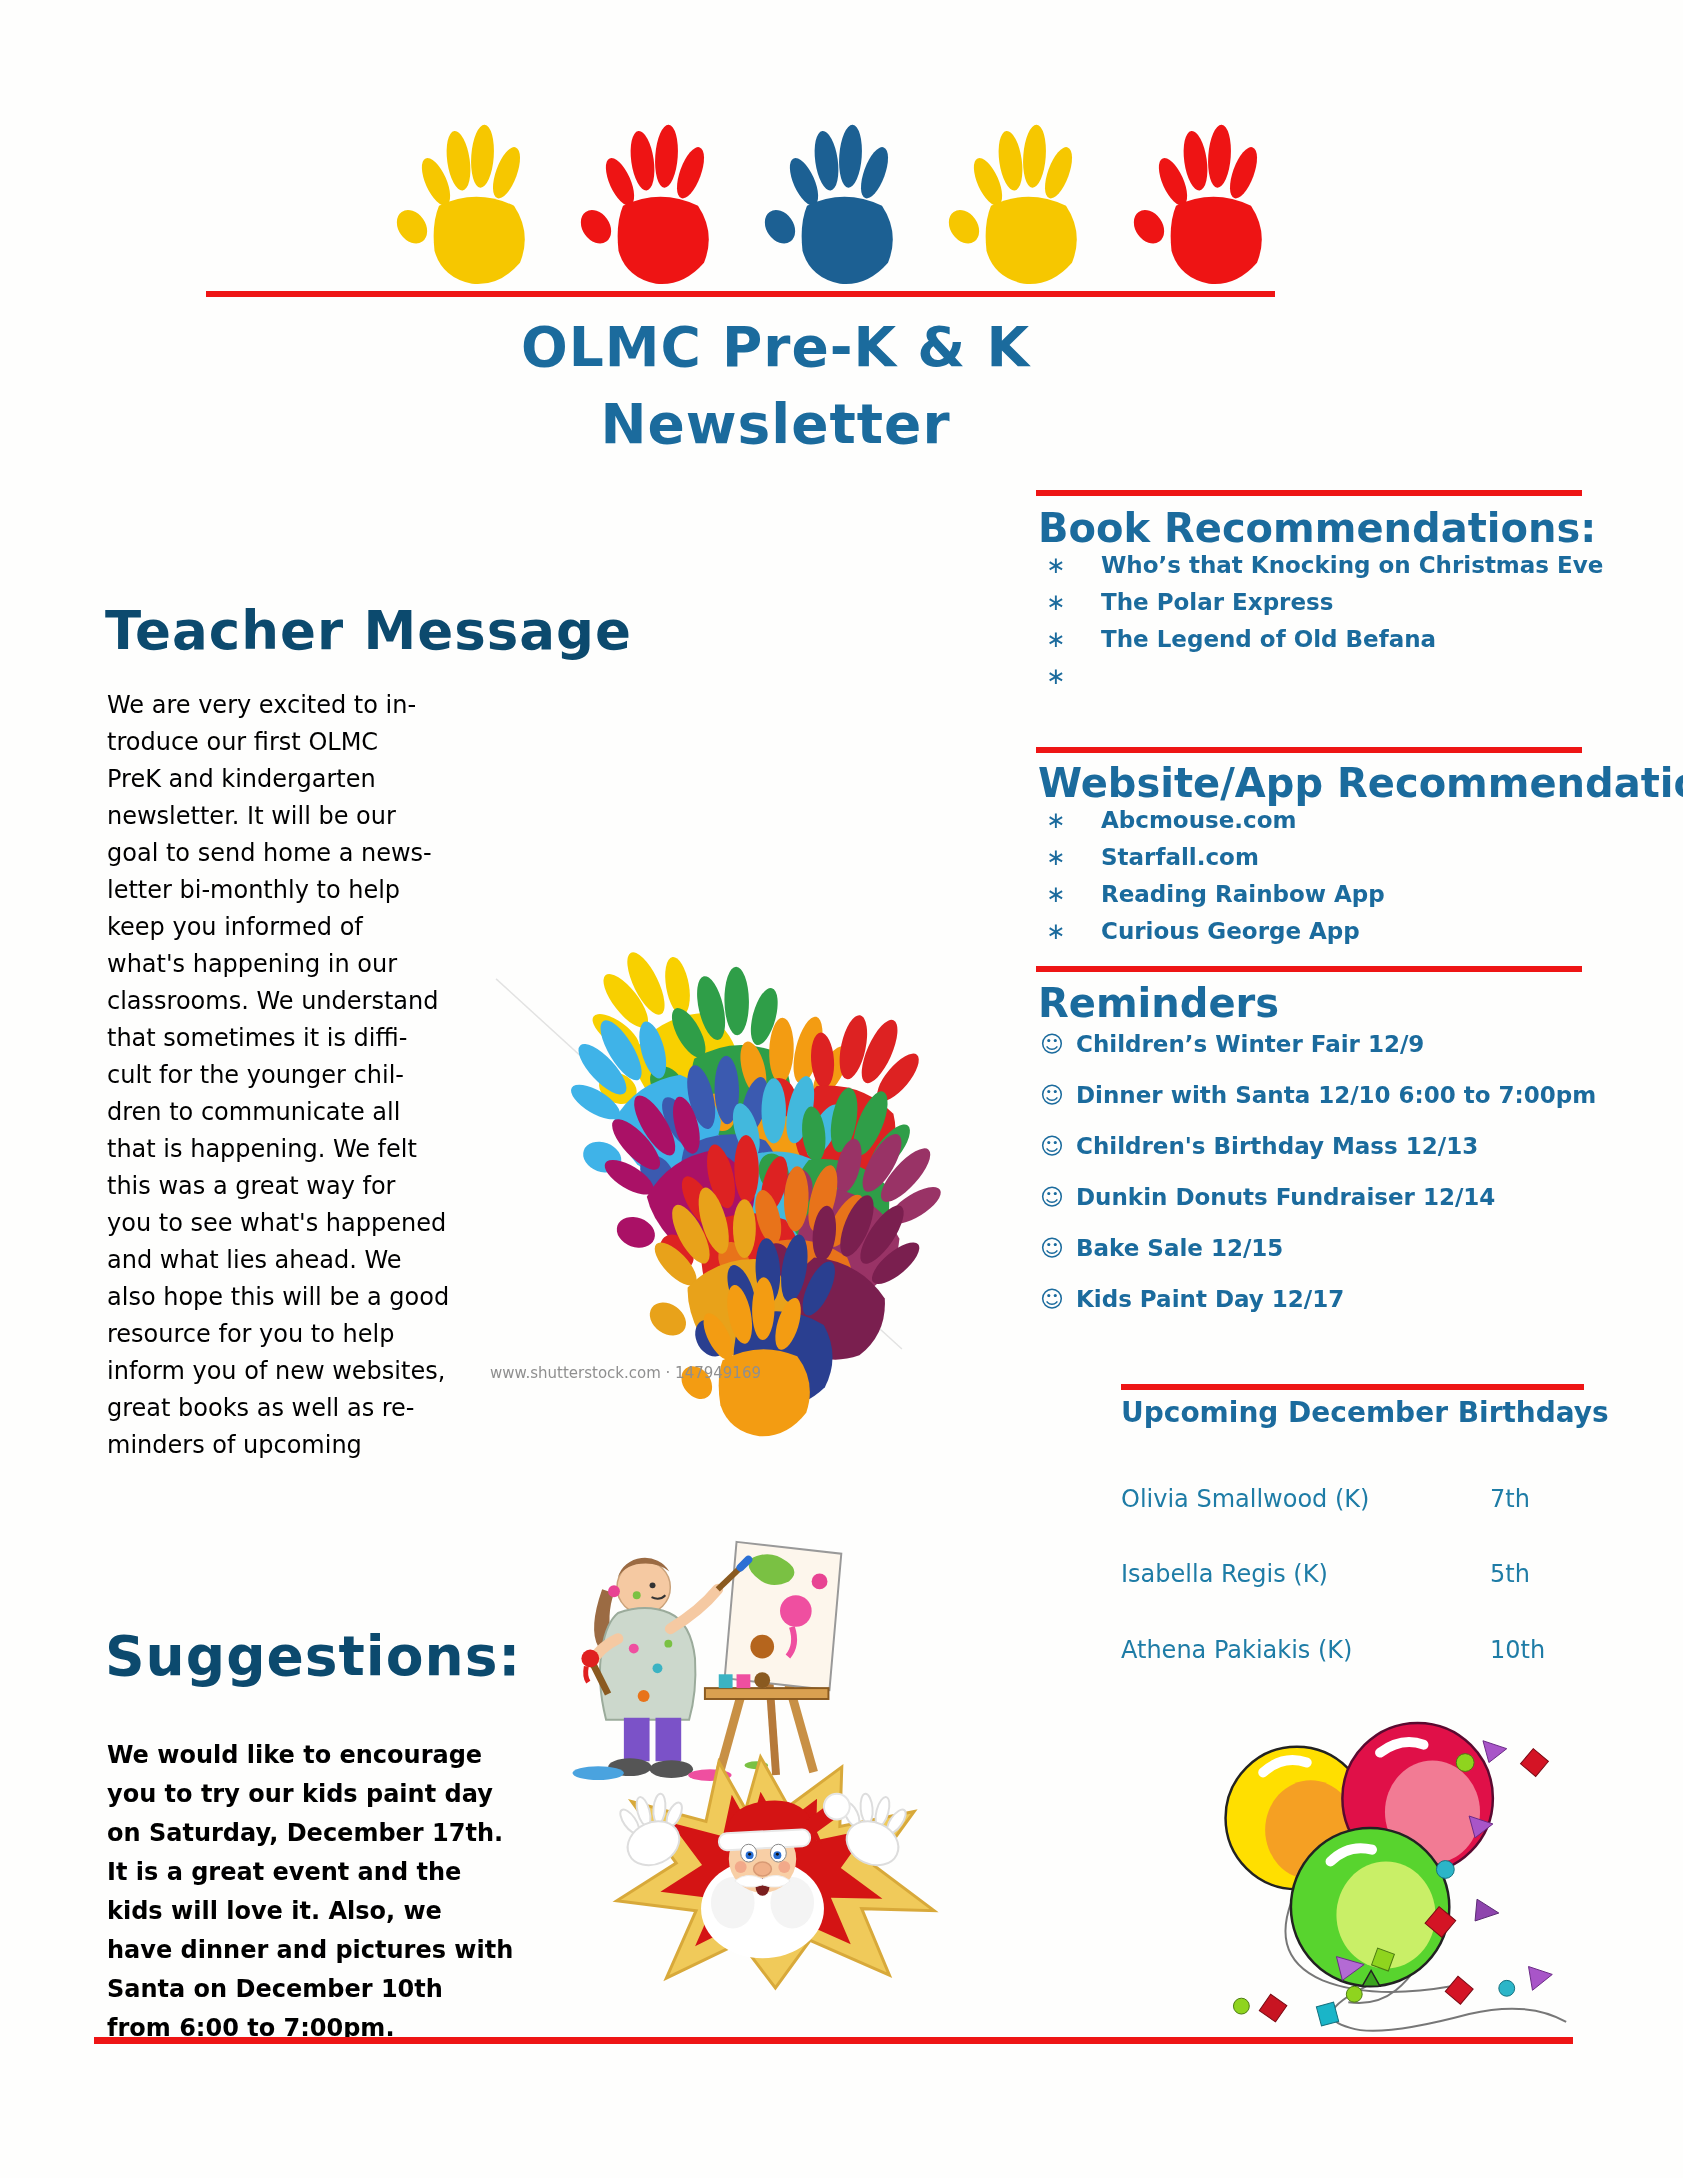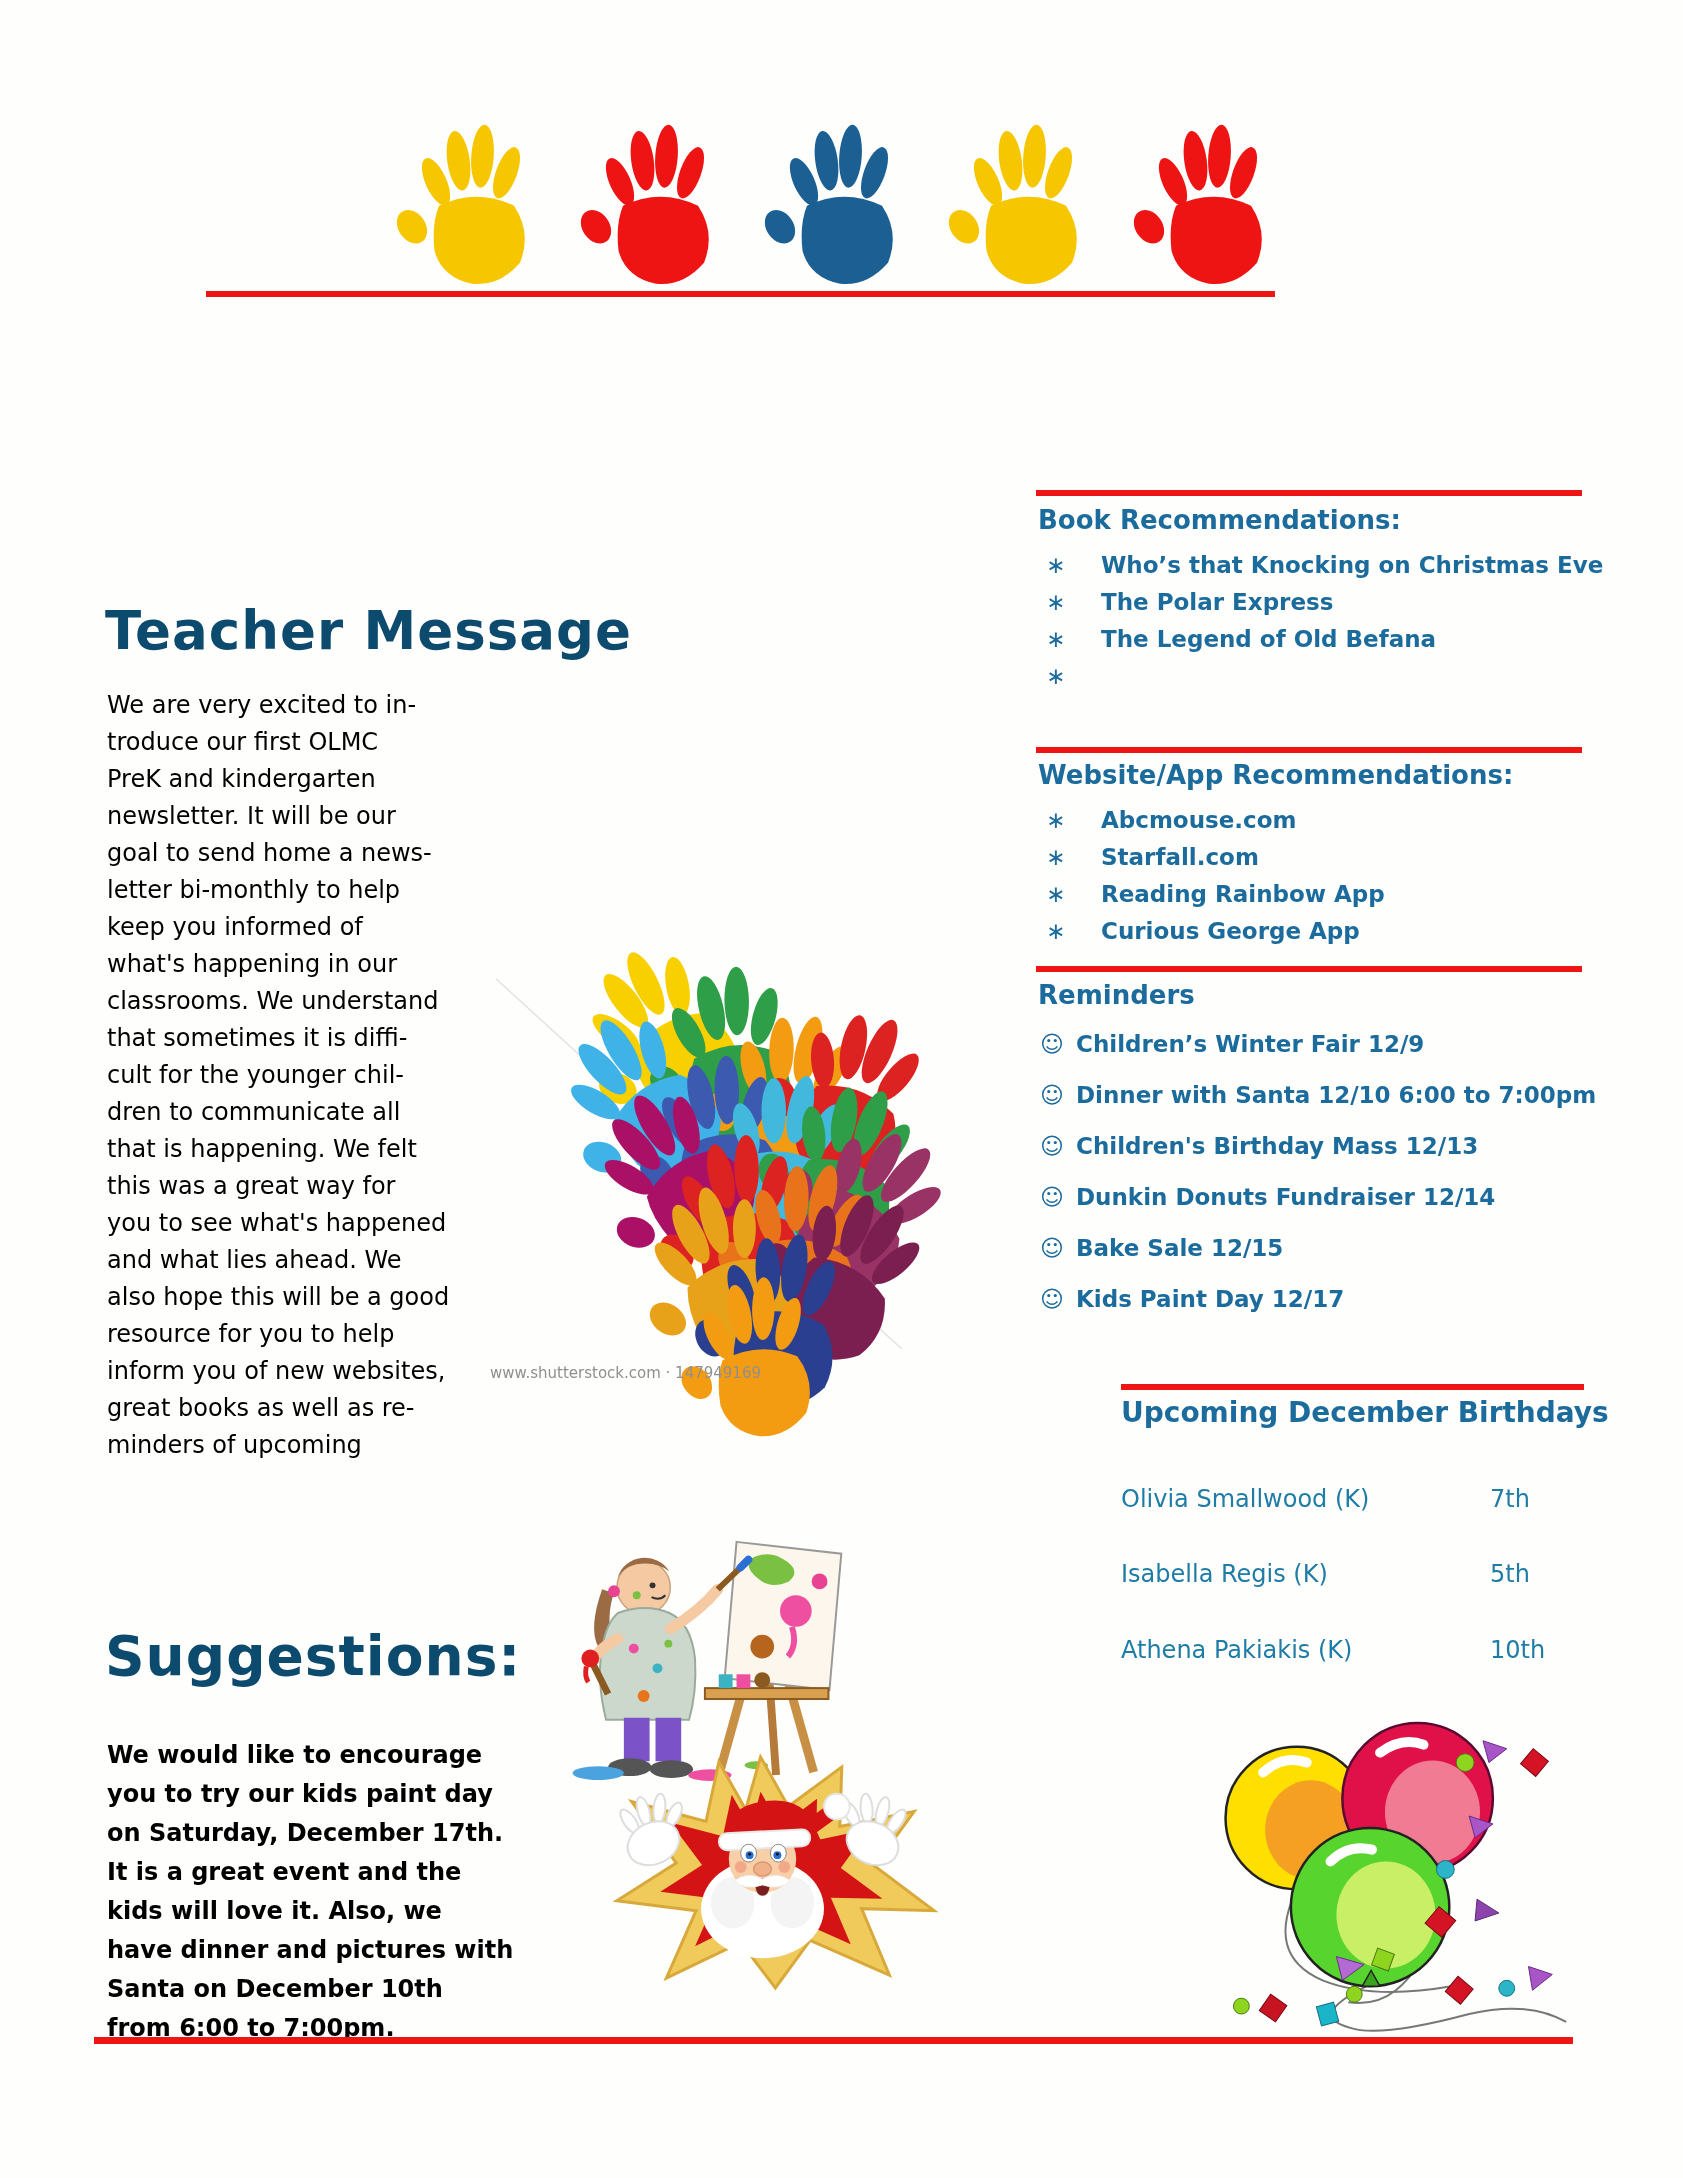--- a/index.html
+++ b/index.html
@@ -7,21 +7,21 @@
     position:relative;width:1683px;height:2178px;background:#fefefd;
     font-family:"DejaVu Sans",sans-serif;overflow:hidden;
   }
   .rule{position:absolute;background:#ee1515;height:6px;}
   .banner-hand{position:absolute;top:115px;width:150px;height:174px;}
   .title{
     position:absolute;left:426px;top:309px;width:699px;text-align:center;
     color:#1b6b9d;font-weight:bold;font-size:55px;line-height:77px;letter-spacing:1px;
   }
   .section-heading{
-    position:absolute;color:#1b6b9d;font-weight:bold;font-size:26px;white-space:nowrap;
+    position:absolute;color:#1b6b9d;font-weight:bold;font-size:40px;white-space:nowrap;
   }
   .big-heading{
     position:absolute;color:#0c4a6e;font-weight:bold;font-size:53px;white-space:nowrap;letter-spacing:1px;
   }
   .body-col{
     position:absolute;color:#000000;font-size:24px;line-height:37px;white-space:pre-line;
   }
   .list{position:absolute;left:1036px;width:550px;}
   .list-item{display:flex;align-items:flex-start;color:#1b6b9d;font-weight:bold;
     font-size:23px;line-height:37px;white-space:nowrap;}
@@ -74,20 +74,24 @@
     <svg class="banner-hand" style="left:946px" viewBox="0 0 100 115">
         <use href="#handprint" fill="#f6c700"></use>
       </svg>
     <svg class="banner-hand" style="left:1131px" viewBox="0 0 100 115">
         <use href="#handprint" fill="#ee1414"></use>
       </svg>
   </div>
 
   <div class="rule" style="left:206px;top:291px;width:1069px"></div>
 
+  <div class="title">
+    <div>OLMC Pre-K &amp; K</div>
+    <div>Newsletter</div>
+  </div>
 
   <div class="big-heading" style="left:105px;top:600px">Teacher Message</div>
   <div class="body-col" style="left:107px;top:687px;width:368px">We are very excited to in-
 troduce our first OLMC
 PreK and kindergarten
 newsletter.  It will be our
 goal to send home a news-
 letter bi-monthly to help
 keep you informed of
 what's happening in our

